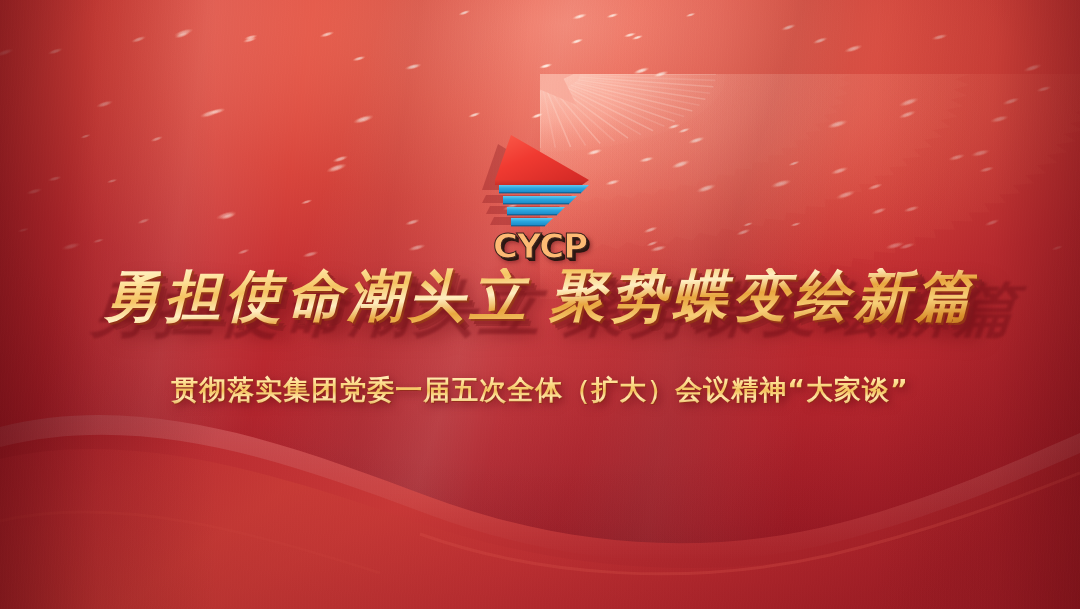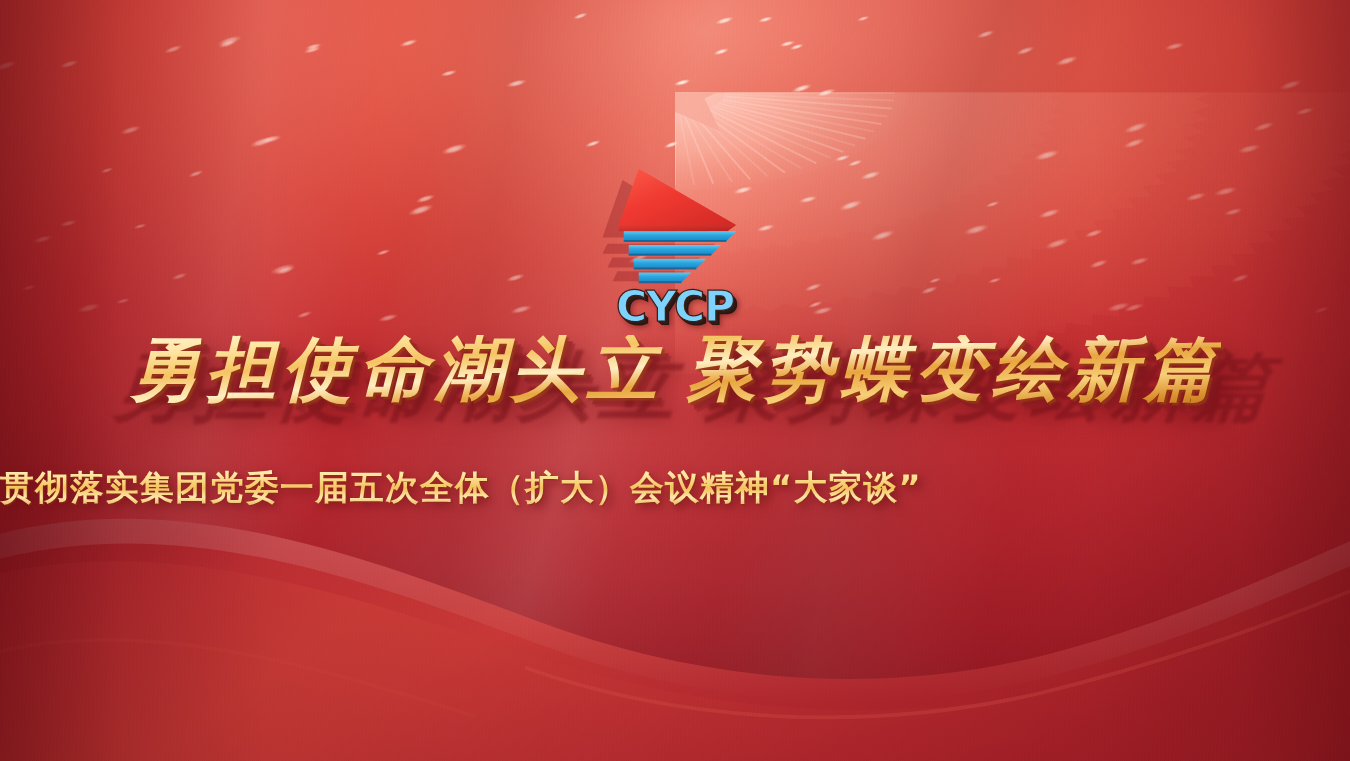--- a/index.html
+++ b/index.html
@@ -92,21 +92,21 @@
     width: 150px; height: 95px;
   }
   #logo-mark svg { display:block; }
   #logo-word {
     position: absolute;
     left: 50%; top: 93px;
     transform: translateX(-50%);
     font-size: 34px;
     font-weight: 900;
     letter-spacing: -1px;
-    color: #7dd3fc;
+    color: #fdba74;
     font-family: "DejaVu Sans", "Liberation Sans", sans-serif;
     text-shadow:
        1px 1px 0 #331c17,
        2px 2px 0 #2e1914,
        3px 3px 0 #2a1612,
        4px 4px 5px rgba(70,8,14,.55);
     -webkit-text-stroke: 1px #3b211c;
   }
 
   
@@ -161,21 +161,21 @@
     color: rgba(112,14,22,.46);
     transform: translate(16px, 12px) skewX(-6deg) scaleY(1.02);
     filter: blur(1.2px);
   }
 
   
   #subtitle-wrap {
     position: absolute;
     left: 0; right: 0;
     top: 372px;
-    text-align: left;
+    text-align: center;
   }
   #subtitle {
     display: inline-block;
     font-family: "DejaVu Sans", "Liberation Sans", sans-serif;
     font-size: 27px;
     font-weight: 700;
     letter-spacing: 1px;
     white-space: nowrap;
     background: linear-gradient(180deg,
         #fff4d2 0%, #ffe49c 24%, #f3c25c 52%, #ffe7ab 72%, #d99a33 100%);

